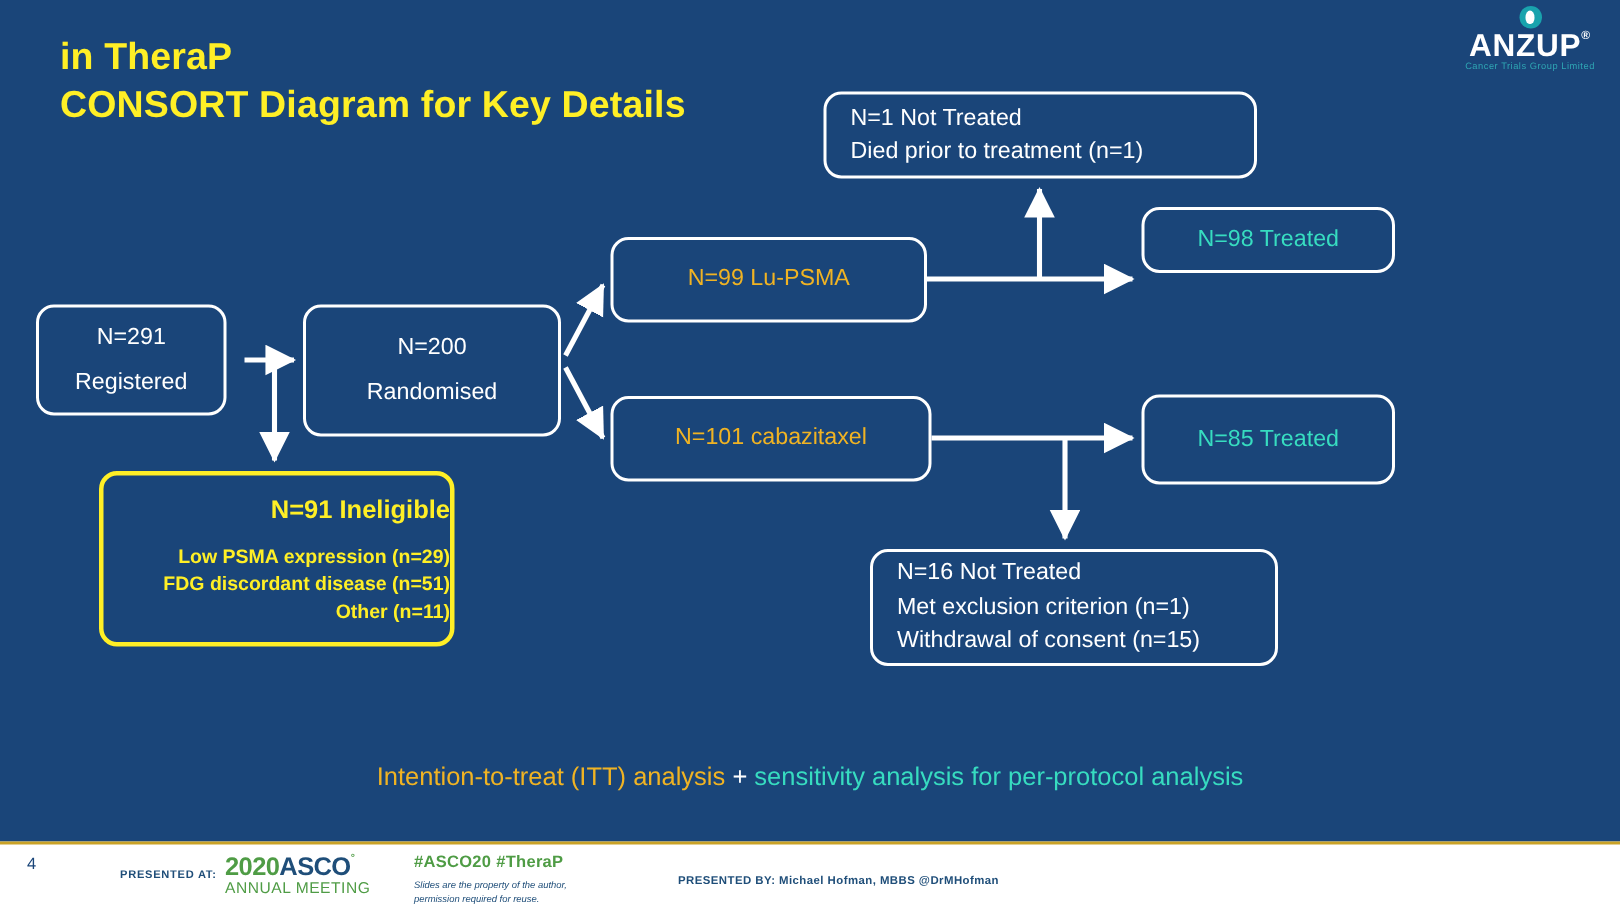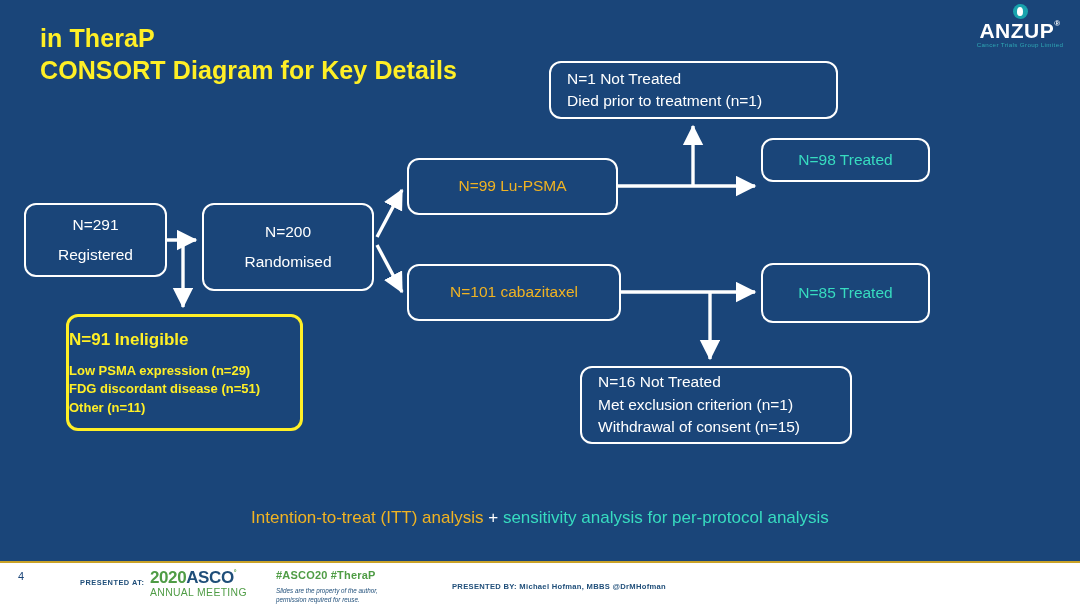--- a/index.html
+++ b/index.html
@@ -82,32 +82,32 @@
   }
   .node.center { align-items: center; text-align: left; }
   .node.leftal { align-items: flex-start; text-align: left; padding-left: 16px; }
   .node .spacer { height: 7px; }
   .node.gold   { color: #f0b323; }
   .node.teal   { color: #37dcc0; }
   .node.ineligible {
     border-color: #ffef26;
     border-width: 3px;
     color: #ffef26;
-    align-items: flex-start;
+    align-items: flex-end;
     text-align: center;
   }
   .node.ineligible .head {
     font-size: 17px;
     font-weight: bold;
     margin-bottom: 9px;
   }
   .node.ineligible .sub { font-size: 13px; font-weight: bold; line-height: 1.42; }
 
   
-  #n-registered  { left: 24px;  top: 203px; width: 143px; height: 74px; }
+  #n-registered  { left: 24px;  top: 203px; width: 127px; height: 74px; }
   #n-randomised  { left: 202px; top: 203px; width: 172px; height: 88px; }
   #n-ineligible  { left: 66px;  top: 314px; width: 237px; height: 117px; }
   #n-lupsma      { left: 407px; top: 158px; width: 211px; height: 57px; }
   #n-cabazitaxel { left: 407px; top: 264px; width: 214px; height: 57px; }
   #n-treated1    { left: 761px; top: 138px; width: 169px; height: 44px; }
   #n-treated2    { left: 761px; top: 263px; width: 169px; height: 60px; }
   #n-nottreated1 { left: 549px; top: 61px;  width: 289px; height: 58px; }
   #n-nottreated2 { left: 580px; top: 366px; width: 272px; height: 78px; }
 
   

